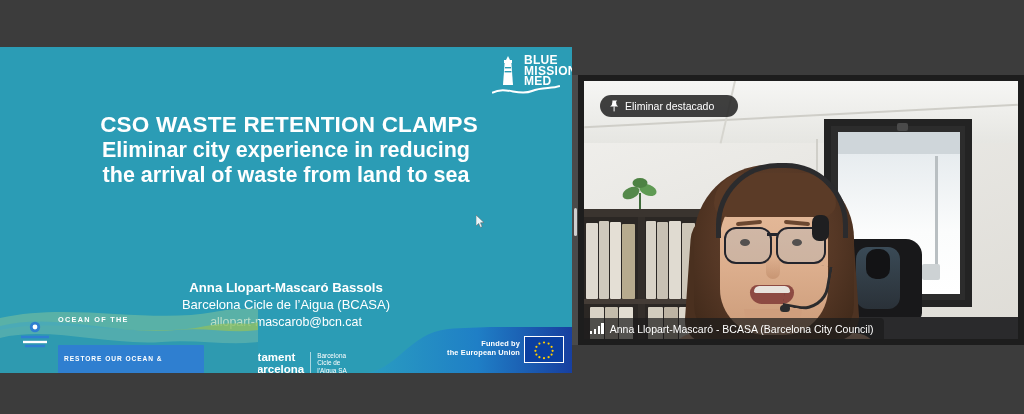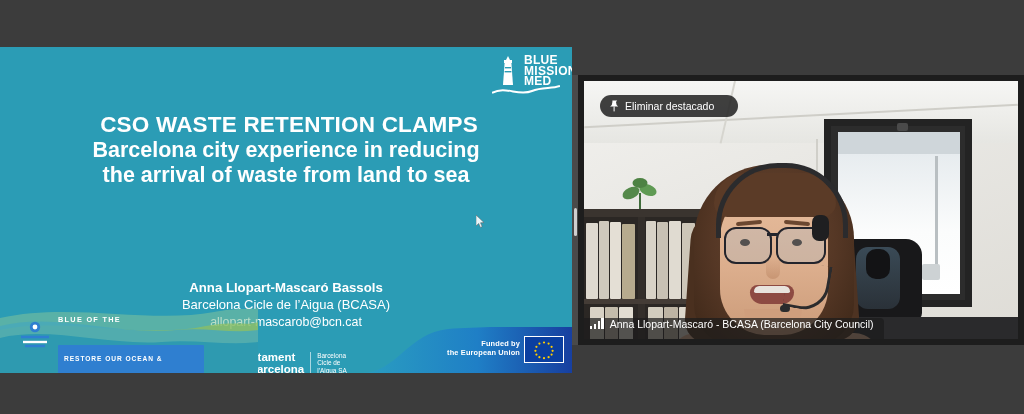--- a/index.html
+++ b/index.html
@@ -144,21 +144,21 @@
   .shoulder{position:absolute;left:86px;top:252px;width:210px;height:26px;
             background:linear-gradient(180deg,#d7a98a 0%,#c5967a 100%);border-radius:70px 70px 0 0;}
 
   
   .pin-lbl{position:absolute;left:16px;top:14px;height:22px;background:rgba(38,38,38,.88);
            border-radius:11px;display:flex;align-items:center;padding:0 24px 0 9px;}
   .pin-lbl span{color:#ffffff;font-size:10.5px;margin-left:6px;white-space:nowrap;}
 
   
   .name-strip{position:absolute;left:0;bottom:0;height:21px;background:rgba(28,28,28,.72);
-              display:flex;align-items:flex-start;padding:0 10px 0 6px;border-radius:0 4px 0 0;}
+              display:flex;align-items:center;padding:0 10px 0 6px;border-radius:0 4px 0 0;}
   .name-strip span{color:#ffffff;font-size:10.5px;margin-left:6px;white-space:nowrap;}
   .bars{display:flex;align-items:flex-end;gap:1.4px;height:11px;}
   .bars i{width:2.4px;background:#ffffff;display:block;}
 
   
   .splitter{position:absolute;left:572px;top:75px;width:6px;height:270px;background:#4a4a4a;}
   .sp-grip{position:absolute;left:573.5px;top:208px;width:3px;height:28px;background:#cfcfcf;border-radius:2px;}
 </style>
 </head>
 <body>
@@ -180,21 +180,21 @@
         <div>MISSION</div>
         <div>MED</div>
       </div>
       <svg class="bmm-wave" viewBox="0 0 68 14">
         <path d="M0,9 C14,1 26,13 40,7 C50,3 60,5 68,2" stroke="#fff" stroke-width="2" fill="none"></path>
       </svg>
     </div>
 
     <div class="title-wrap">
       <div class="t1">CSO WASTE RETENTION CLAMPS</div>
-      <div class="t2">Barcelona city experience in reducing</div>
+      <div class="t2">Eliminar city experience in reducing</div>
       <div class="t3">the arrival of waste from land to sea</div>
     </div>
 
     <svg class="cursor" viewBox="0 0 9 13">
       <polygon points="0,0 0,11 2.7,8.4 4.4,12.4 6.2,11.6 4.5,7.8 8,7.6" fill="#e8f6fa" stroke="#5a5a5a" stroke-width=".5"></polygon>
     </svg>
 
     <div class="auth">
       <div class="a1">Anna Llopart-Mascaró Bassols</div>
       <div class="a2">Barcelona Cicle de l’Aigua (BCASA)</div>
@@ -230,21 +230,21 @@
         <path d="M0,38 C50,26 108,46 162,42 C196,39 226,46 258,42 L258,73 L0,73 Z" fill="#2e9ab0"></path>
       </svg>
       <div class="eum-logo">
         <svg class="eum-mark" viewBox="0 0 32 30">
           <circle cx="16" cy="7" r="5.2" fill="#2f7fd0"></circle>
           <circle cx="16" cy="7" r="2.4" fill="#ffffff"></circle>
           <path d="M2,17 H30" stroke="#2f7fd0" stroke-width="2.6"></path>
           <path d="M4,22 H28" stroke="#ffffff" stroke-width="2.4"></path>
           <path d="M6,26 H26" stroke="#2f7fd0" stroke-width="2.4"></path>
         </svg>
-        <div class="eum-part">BLUE OF THE</div>
+        <div class="eum-part">OCEAN OF THE</div>
         <div class="eum-bar">
           <span>RESTORE OUR OCEAN &amp; WATERS</span>
         </div>
       </div>
     </div>
 
     <div class="fund">
       <svg viewBox="0 0 210 46" width="210" height="46" style="position:absolute;left:0;top:0;">
         <defs>
           <linearGradient id="fg" x1="0" y1="0" x2="1" y2="0">

